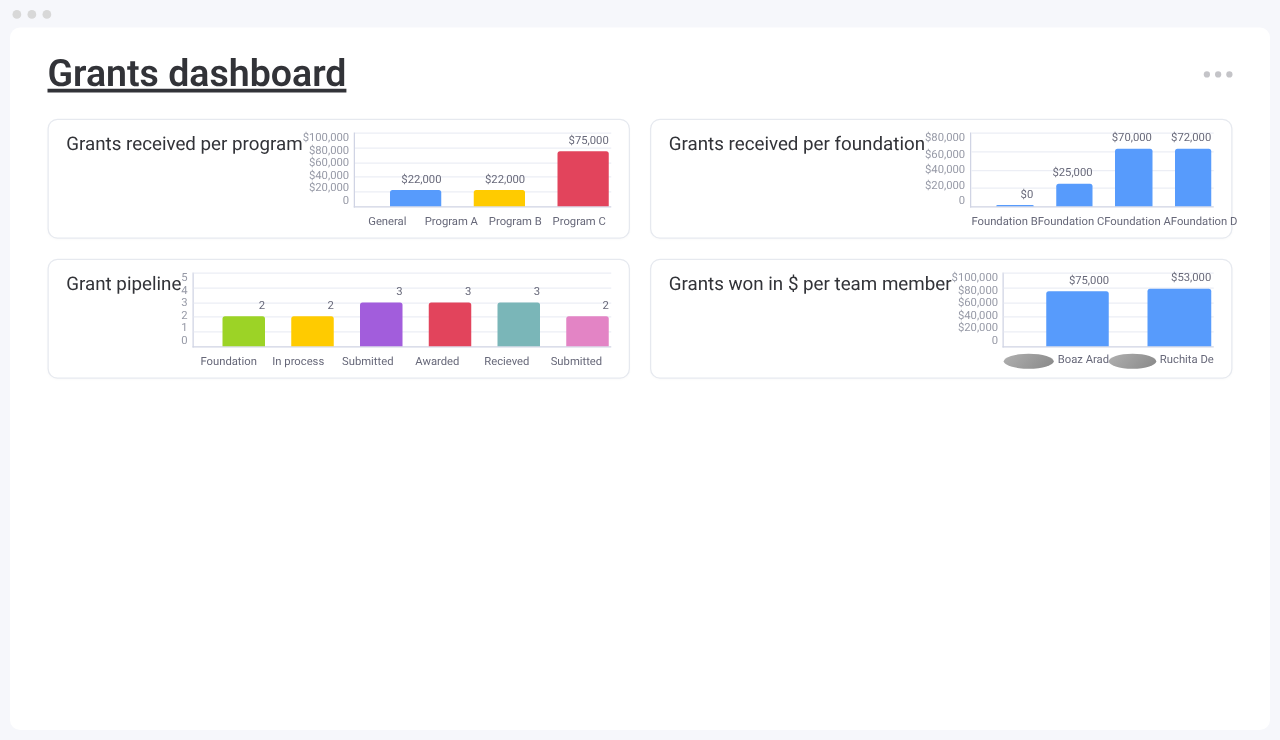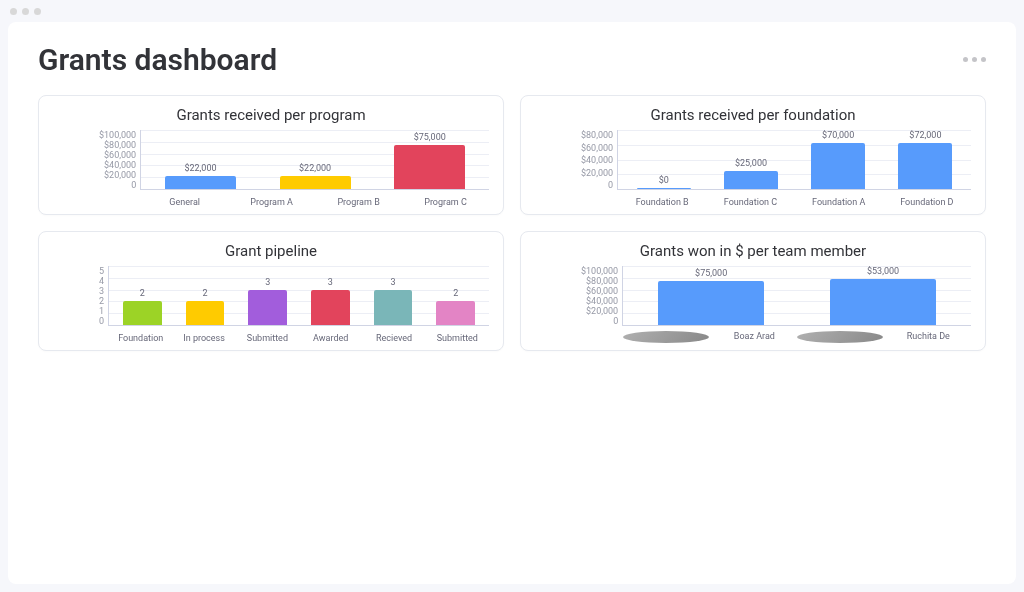--- a/index.html
+++ b/index.html
@@ -32,51 +32,51 @@
   .header {
     display: flex;
     justify-content: space-between;
     align-items: center;
     margin-bottom: 18px;
   }
   .header h1 {
     font-size: 30px;
     font-weight: 600;
     color: #323338;
+    text-decoration: underline;
   }
   .kebab { display:flex; gap:4px; cursor:pointer; }
   .kebab span { width:5px; height:5px; border-radius:50%; background:#c4c4c8; }
 
   .grid {
     display: grid;
     grid-template-columns: 1fr 1fr;
     grid-template-rows: 1fr 1fr;
     gap: 16px;
   }
   .card {
     border: 1px solid #e6e9ef;
     border-radius: 8px;
     padding: 10px 14px 6px 14px;
     background: #fff;
     display:flex;
-    flex-direction:column;
+    flex-direction:row;
     box-shadow: 0 1px 2px rgba(0,0,0,0.02);
   }
   .card-title {
     text-align:center;
     font-size: 15px;
     color: #323338;
     font-weight: 400;
     margin-bottom: 6px;
   }
   .chart-area {
     flex:1;
     display:flex;
     position:relative;
-    margin-left:46px;
   }
   .y-axis {
     display:flex;
     flex-direction:column;
     justify-content:space-between;
     align-items:flex-end;
     font-size: 9px;
     color: #9699a6;
     padding-right:4px;
     padding-bottom:18px;
@@ -102,21 +102,21 @@
   }
   .plot .grid-lines div {
     border-top:1px solid #eceef5;
     height:0;
   }
   .plot .grid-lines div:last-child { border-top:none; }
   .bar-wrap {
     flex:1;
     display:flex;
     flex-direction:column;
-    align-items:center;
+    align-items:flex-end;
     justify-content:flex-end;
     height:100%;
     position:relative;
   }
   .bar-val {
     font-size:9px;
     color:#676879;
     margin-bottom:3px;
   }
   .bar {

